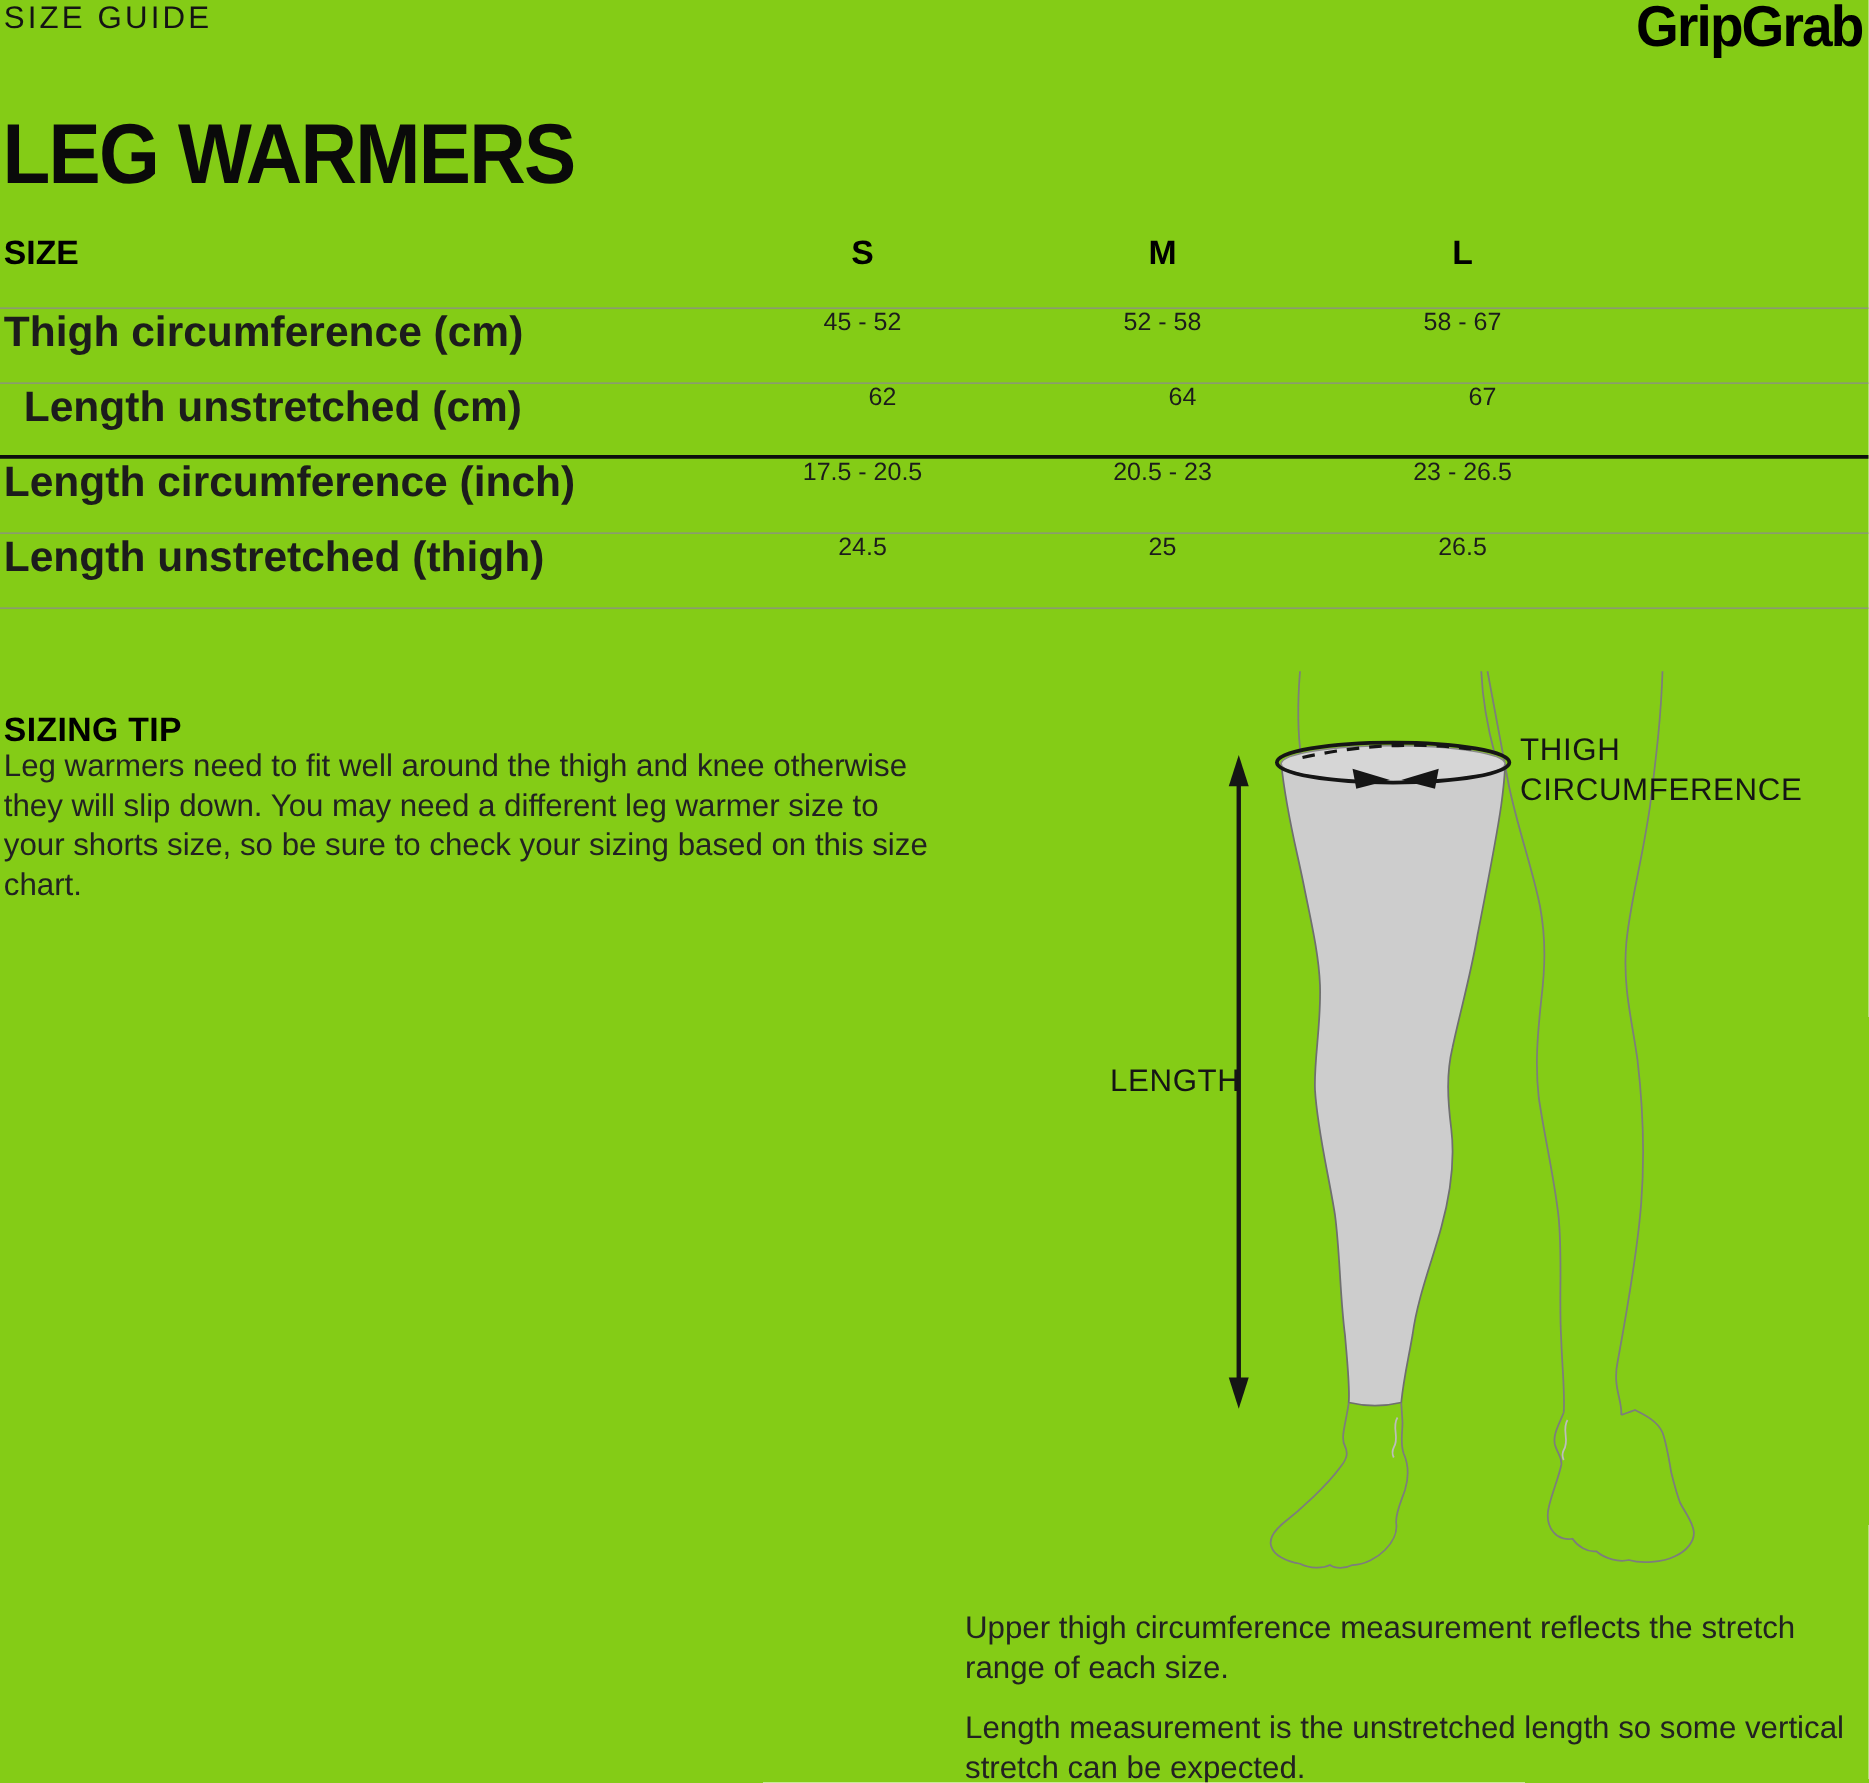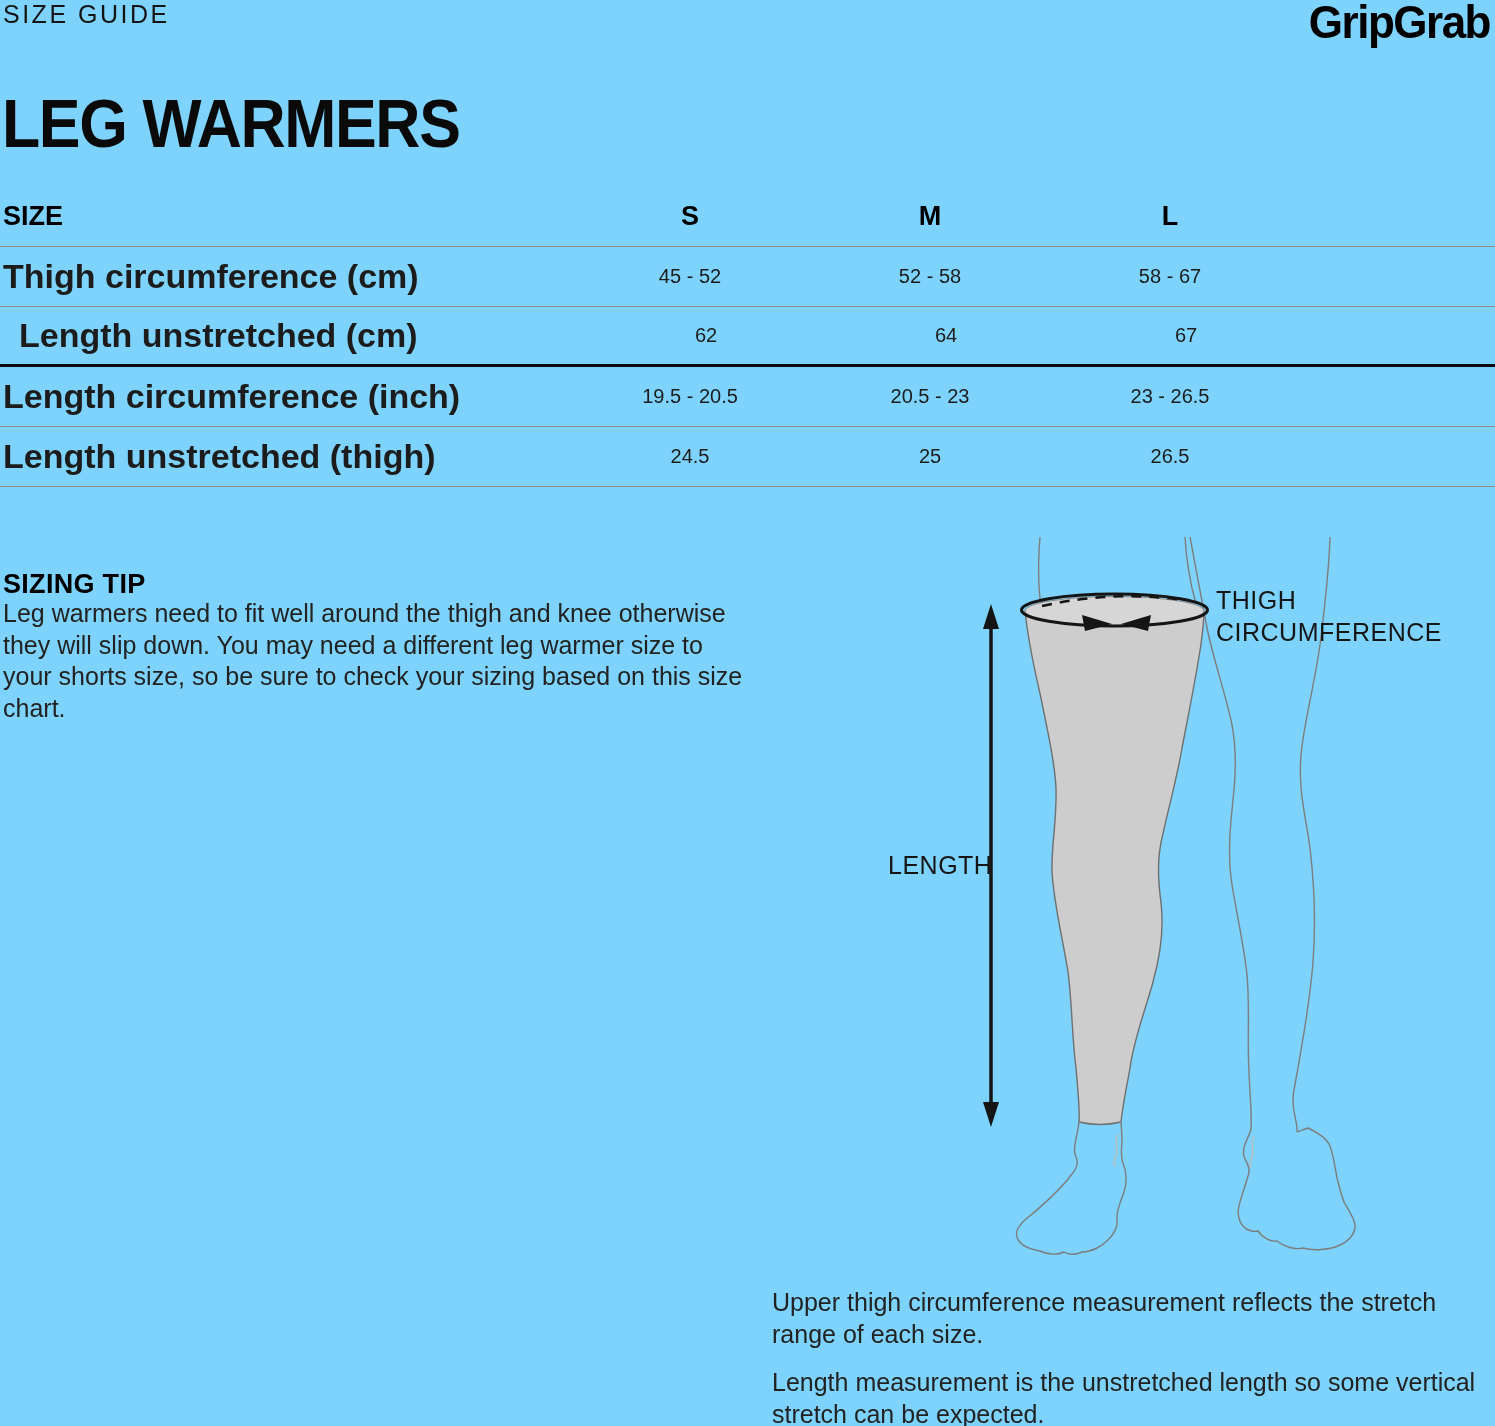--- a/index.html
+++ b/index.html
@@ -1,19 +1,19 @@
 <!DOCTYPE html>
 <html><head>
 <meta charset="utf-8">
 <style>
   * { margin:0; padding:0; box-sizing:border-box; }
   html,body { background:#ffffff; }
   body { font-family:"Liberation Sans", sans-serif; color:#1c1c1c; }
   .page {
-    position:relative; width:1495px; height:1426px; background:#7dd3fc;
+    position:relative; width:1495px; height:1426px; background:#84cc16;
     overflow:hidden; font-family:"Liberation Sans", sans-serif;
   }
 
   
   .eyebrow {
     position:absolute; left:3px; top:0px;
     font-size:25px; letter-spacing:2.5px; color:#141414; font-weight:400;
   }
   .brand-logo {
     position:absolute; right:5px; top:-4px;
@@ -21,21 +21,21 @@
     transform:scaleY(1.05); transform-origin:top right;
   }
   .page-title {
     position:absolute; left:2px; top:84px;
     font-size:68px; font-weight:700; letter-spacing:-1.5px; color:#0a0a0a;
     transform:scaleX(0.92); transform-origin:left top;
   }
 
   
   .size-table { position:absolute; left:0; top:187px; width:1495px; }
-  .t-row { display:flex; align-items:center; height:60px; }
+  .t-row { display:flex; height:60px; }
   .t-row.h-row { border-bottom:1px solid #8c8c8c; }
   .t-row.r1 { border-bottom:1px solid #8c8c8c; }
   .t-row.r2 { border-bottom:3px solid #0d0d0d;padding-left:16px; }
   .t-row.r3 { border-bottom:1px solid #8c8c8c; }
   .t-row.r4 { border-bottom:1px solid #8c8c8c; }
   .t-label { width:570px; padding-left:3px; font-size:34px; color:#1c1c1c;font-weight:bold; }
   .h-row .t-label { font-weight:700; font-size:27px; color:#000; }
   .t-cell { width:240px; text-align:center; font-size:20px; color:#1c1c1c; }
   .h-row .t-cell { font-weight:700; font-size:27px; color:#000; }
 
@@ -86,21 +86,21 @@
       <div class="t-cell">58 - 67</div>
     </div>
     <div class="t-row r2">
       <div class="t-label">Length unstretched (cm)</div>
       <div class="t-cell">62</div>
       <div class="t-cell">64</div>
       <div class="t-cell">67</div>
     </div>
     <div class="t-row r3">
       <div class="t-label">Length circumference (inch)</div>
-      <div class="t-cell">19.5 - 20.5</div>
+      <div class="t-cell">17.5 - 20.5</div>
       <div class="t-cell">20.5 - 23</div>
       <div class="t-cell">23 - 26.5</div>
     </div>
     <div class="t-row r4">
       <div class="t-label">Length unstretched (thigh)</div>
       <div class="t-cell">24.5</div>
       <div class="t-cell">25</div>
       <div class="t-cell">26.5</div>
     </div>
   </div>

